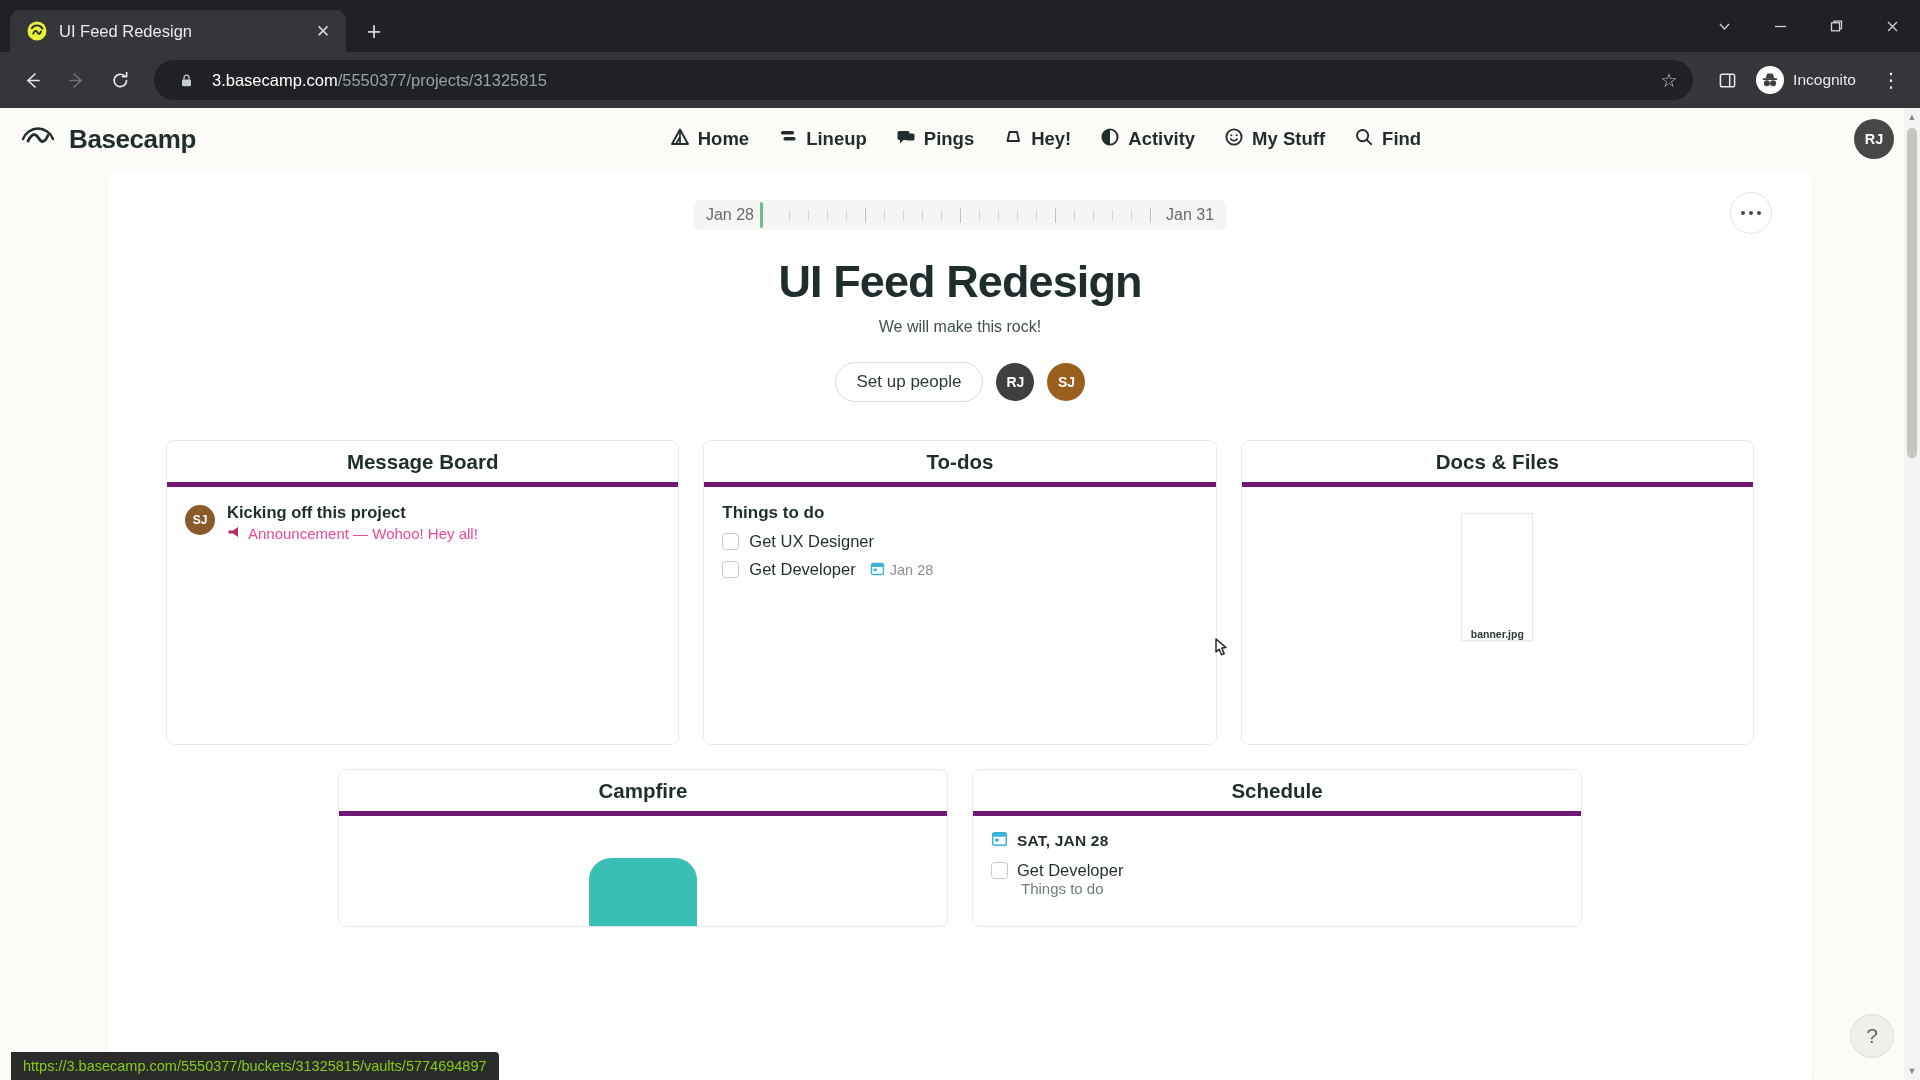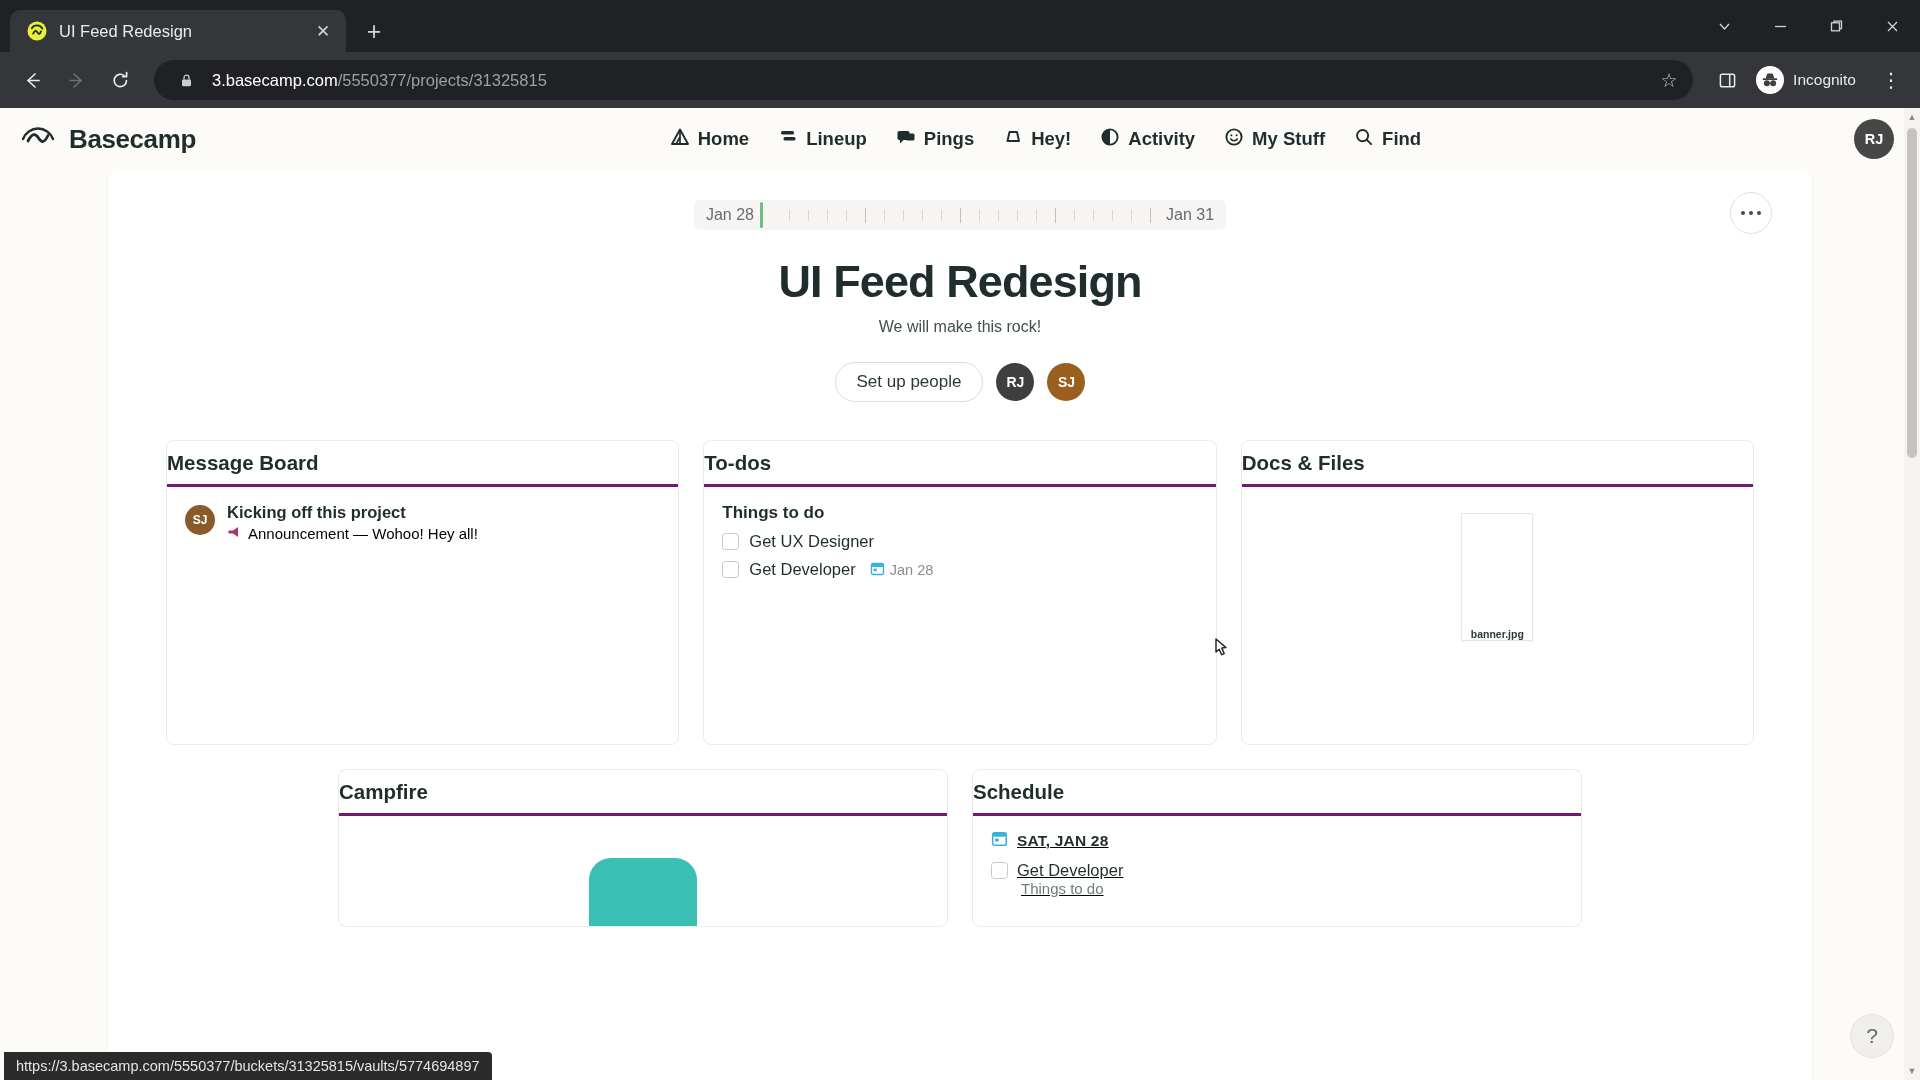--- a/index.html
+++ b/index.html
@@ -129,34 +129,34 @@
     font-size: 14px; font-weight: 700;
   }
 
   
   .cards { display: flex; gap: 24px; margin-top: 38px; }
   .card {
     flex: 1; border: 1px solid #eceae6; border-radius: 8px; background: #fff;
     display: flex; flex-direction: column; min-width: 0; height: 305px;
   }
   .card-head {
-    height: 46px; border-bottom: 3px solid #701a75; display: flex;
-    align-items: center; justify-content: flex-start;
+    height: 46px; border-bottom: 5px solid #701a75; display: flex;
+    align-items: center; justify-content: center;
   }
   .card-head-title { font-size: 20.5px; font-weight: 700; color: #1f2d2d; }
   .card-body { flex: 1; padding: 16px 18px; overflow: hidden; }
 
   .msg-row { display: flex; gap: 12px; align-items: flex-start; }
   .msg-ava {
     width: 30px; height: 30px; border-radius: 50%; background: #8a5a2b; color: #fff;
     display: flex; align-items: center; justify-content: center;
     font-size: 12px; font-weight: 700; flex: none; margin-top: 2px;
   }
   .msg-title { font-size: 16.5px; font-weight: 700; color: #1f2d2d; }
-  .msg-meta { font-size: 15px; color: #000000; margin-top: 3px; display: flex; align-items: center; gap: 6px; }
+  .msg-meta { font-size: 15px; color: #ec4899; margin-top: 3px; display: flex; align-items: center; gap: 6px; }
 
   .todo-group-title { font-size: 17px; font-weight: 700; color: #1f2d2d; margin-bottom: 9px; }
   .todo-item { display: flex; align-items: center; gap: 10px; margin-bottom: 9px; }
   .checkbox { width: 17px; height: 17px; border: 1.6px solid #c9c7c3; border-radius: 3.5px; background: #fff; flex: none; }
   .todo-label { font-size: 16.5px; color: #1f2d2d; }
   .date-chip { display: inline-flex; align-items: center; gap: 5px; font-size: 14.5px; color: #8d8d8d; margin-left: 4px; }
 
   .doc-thumb {
     width: 72px; height: 128px; border: 1px solid #e8e6e2; background: #fff;
     margin: 10px auto 12px; display: flex; align-items: flex-end; justify-content: center;
@@ -181,22 +181,22 @@
 
   
   .cursor { position: absolute; pointer-events: none; }
   .help-btn {
     position: absolute; right: 26px; bottom: 22px; width: 44px; height: 44px;
     border-radius: 50%; background: #f1efec; border: 1px solid #e4e2de;
     display: flex; align-items: center; justify-content: center;
     font-size: 21px; color: #5c6b6a;
   }
   .statusbar {
-    position: absolute; left: 4px; bottom: 0; height: 28px; background: #2b2b2b;
-    color: #e5e5e5; font-size: 14.5px; display: flex; align-items: center;
+    position: absolute; left: 11px; bottom: 0; height: 28px; background: #2b2b2b;
+    color: #84cc16; font-size: 14.5px; display: flex; align-items: center;
     padding: 0 12px; border-radius: 0 4px 0 0; max-width: 70%; white-space: nowrap;
   }
   .scrollbar { position: absolute; right: 0; top: 0; bottom: 0; width: 16px; background: #f4f3f1; }
   .scroll-thumb { position: absolute; top: 20px; left: 3px; width: 10px; height: 330px; background: #c6c4c0; border-radius: 5px; }
   .scroll-arrow { position: absolute; left: 0; width: 16px; height: 18px; display: flex; align-items: center; justify-content: center; color: #8a8884; font-size: 9px; }
 </style>
 </head>
 <body>
 
 <div class="browser">
@@ -494,21 +494,21 @@
           </div>
           <div class="card-body" style="height:110px;">
             <div class="campfire-icon"></div>
           </div>
         </div>
 
         <div class="card2">
           <div class="card-head">
             <span class="card-head-title">Schedule</span>
           </div>
-          <div class="card-body" style="height:110px; padding-top:14px;text-decoration:underline;">
+          <div class="card-body" style="height:110px; padding-top:14px;">
             <div class="sched-row">
               <span>
                 <svg width="17" height="17" viewBox="0 0 15 15">
                     <rect x="1.5" y="2.5" width="12" height="11" rx="1.6" stroke="#3db0d8" stroke-width="1.4" fill="#fff"></rect>
                     <rect x="1.5" y="2.5" width="12" height="3.4" rx="1.6" fill="#3db0d8"></rect>
                     <rect x="3.6" y="7.6" width="3.2" height="2.6" fill="#3db0d8"></rect>
                   </svg>
               </span>
               <span class="sched-date">SAT, JAN 28</span>
             </div>

